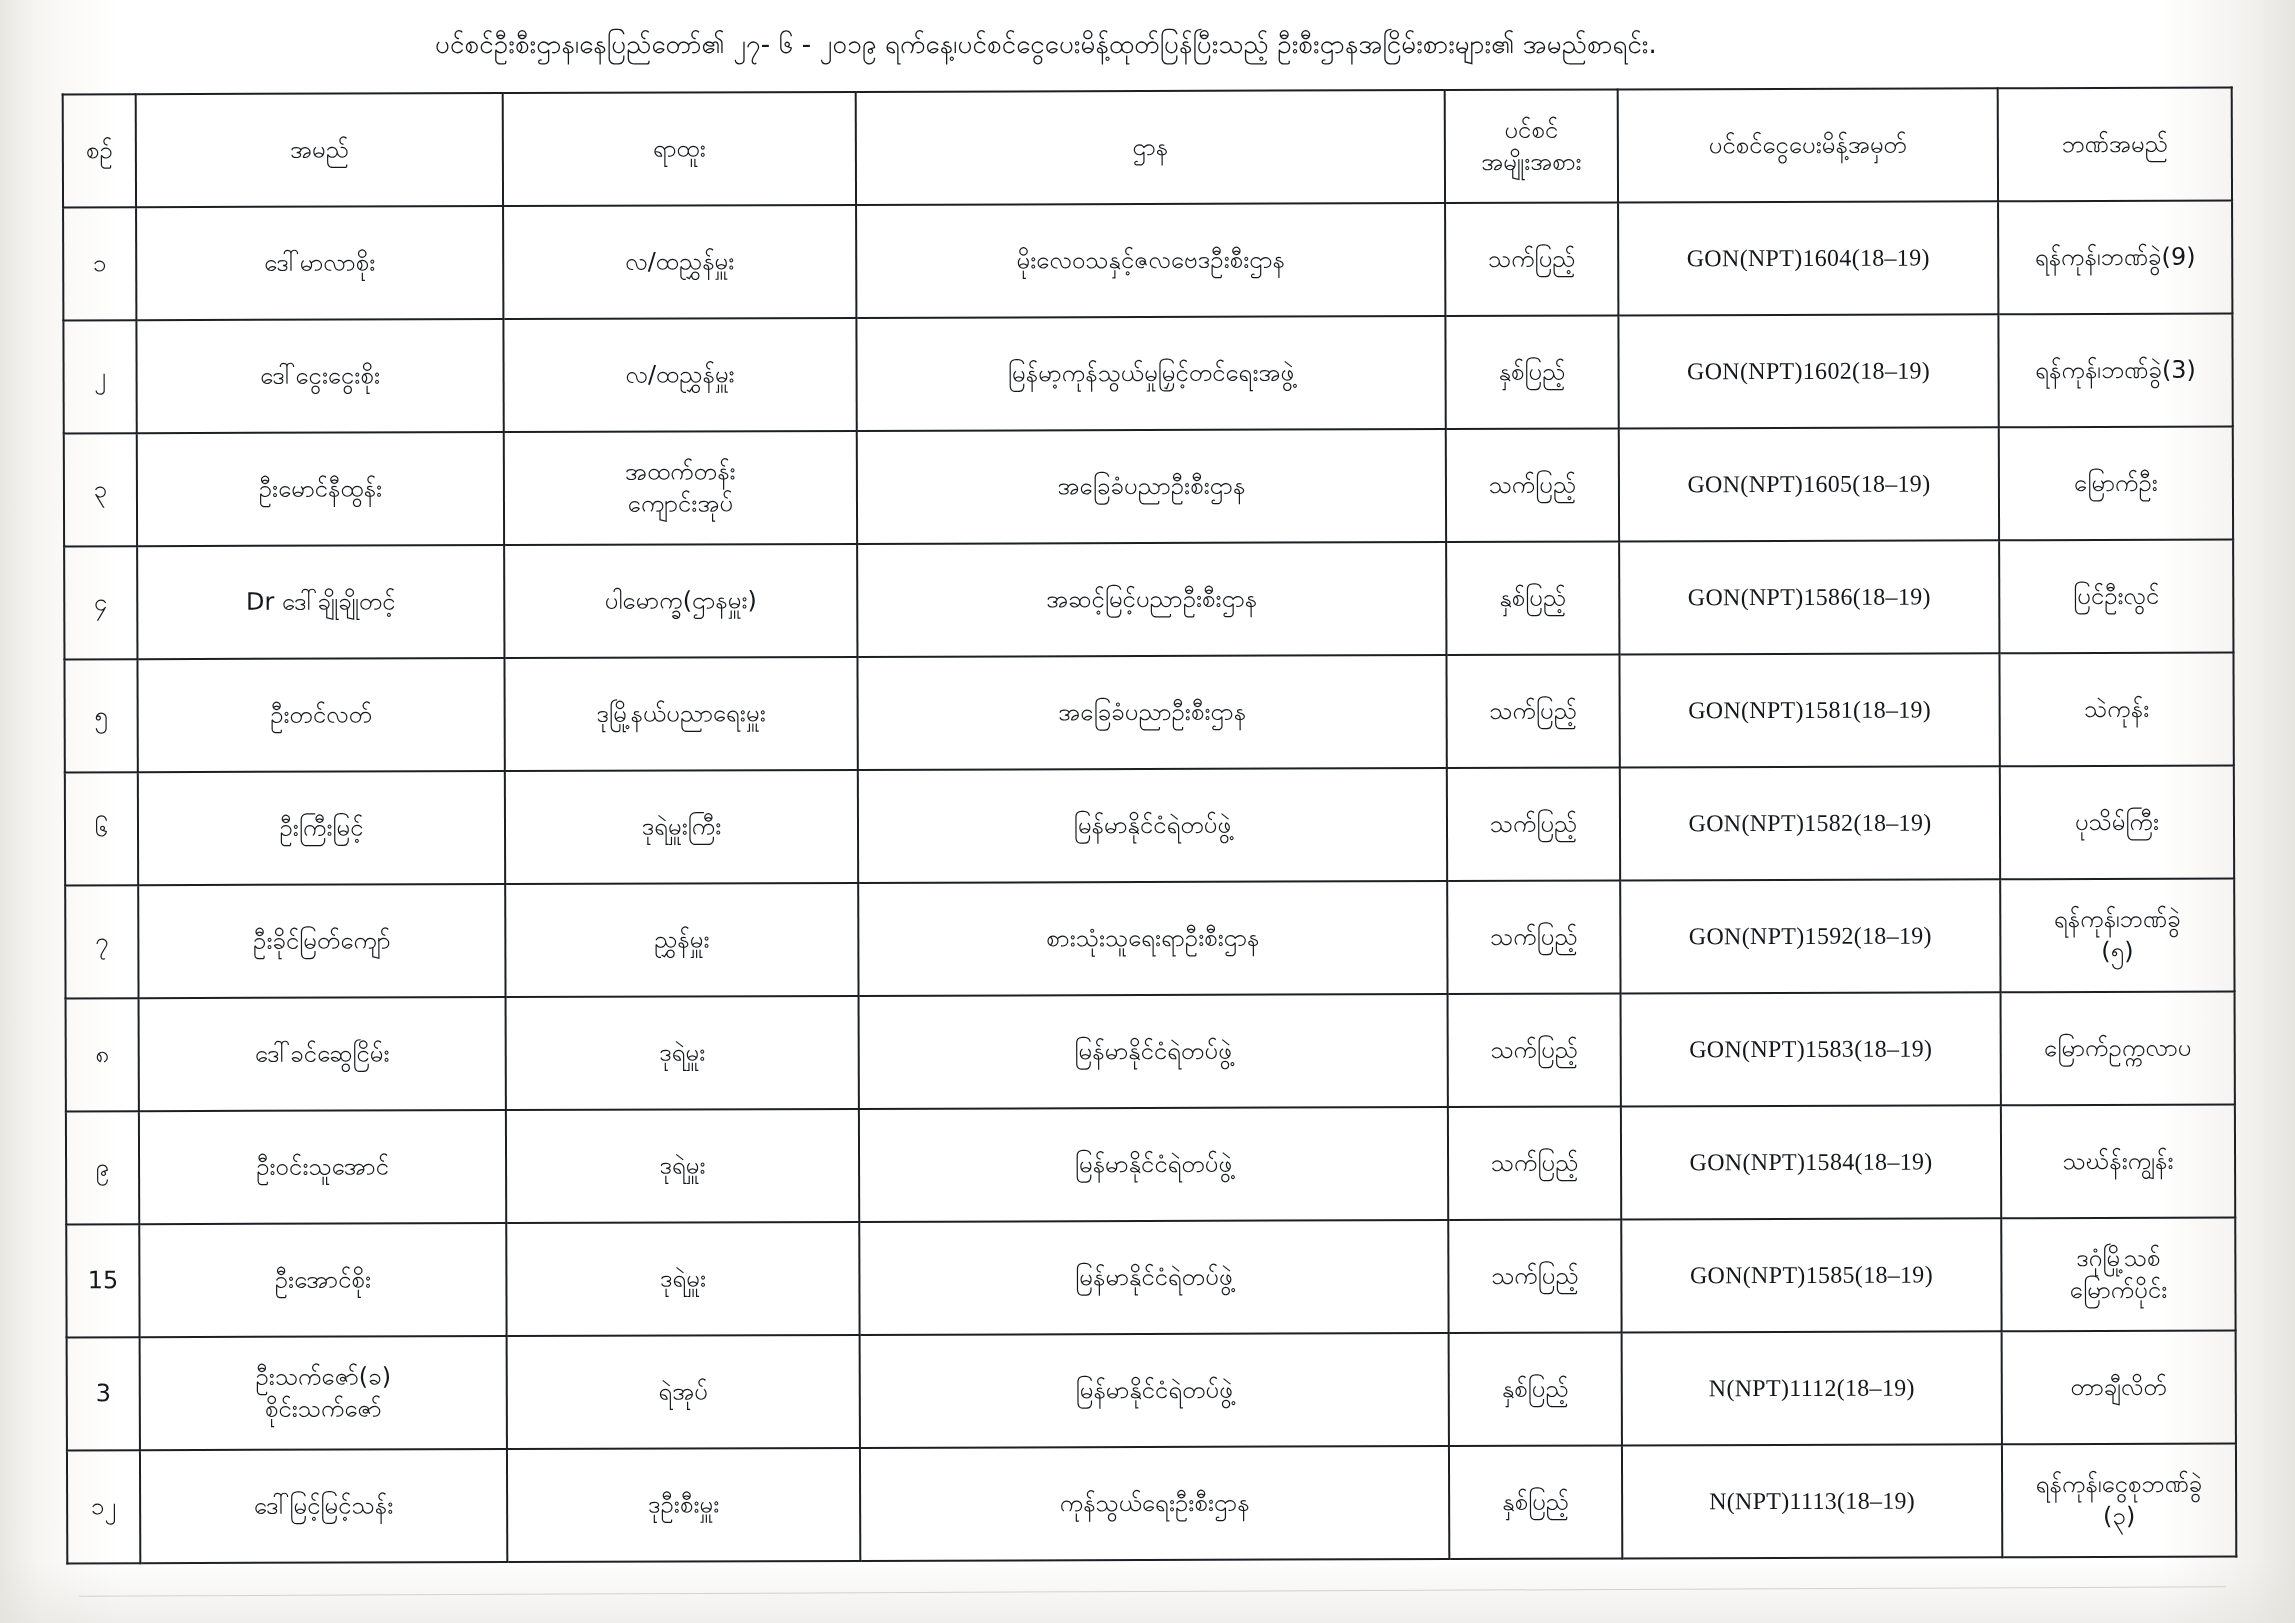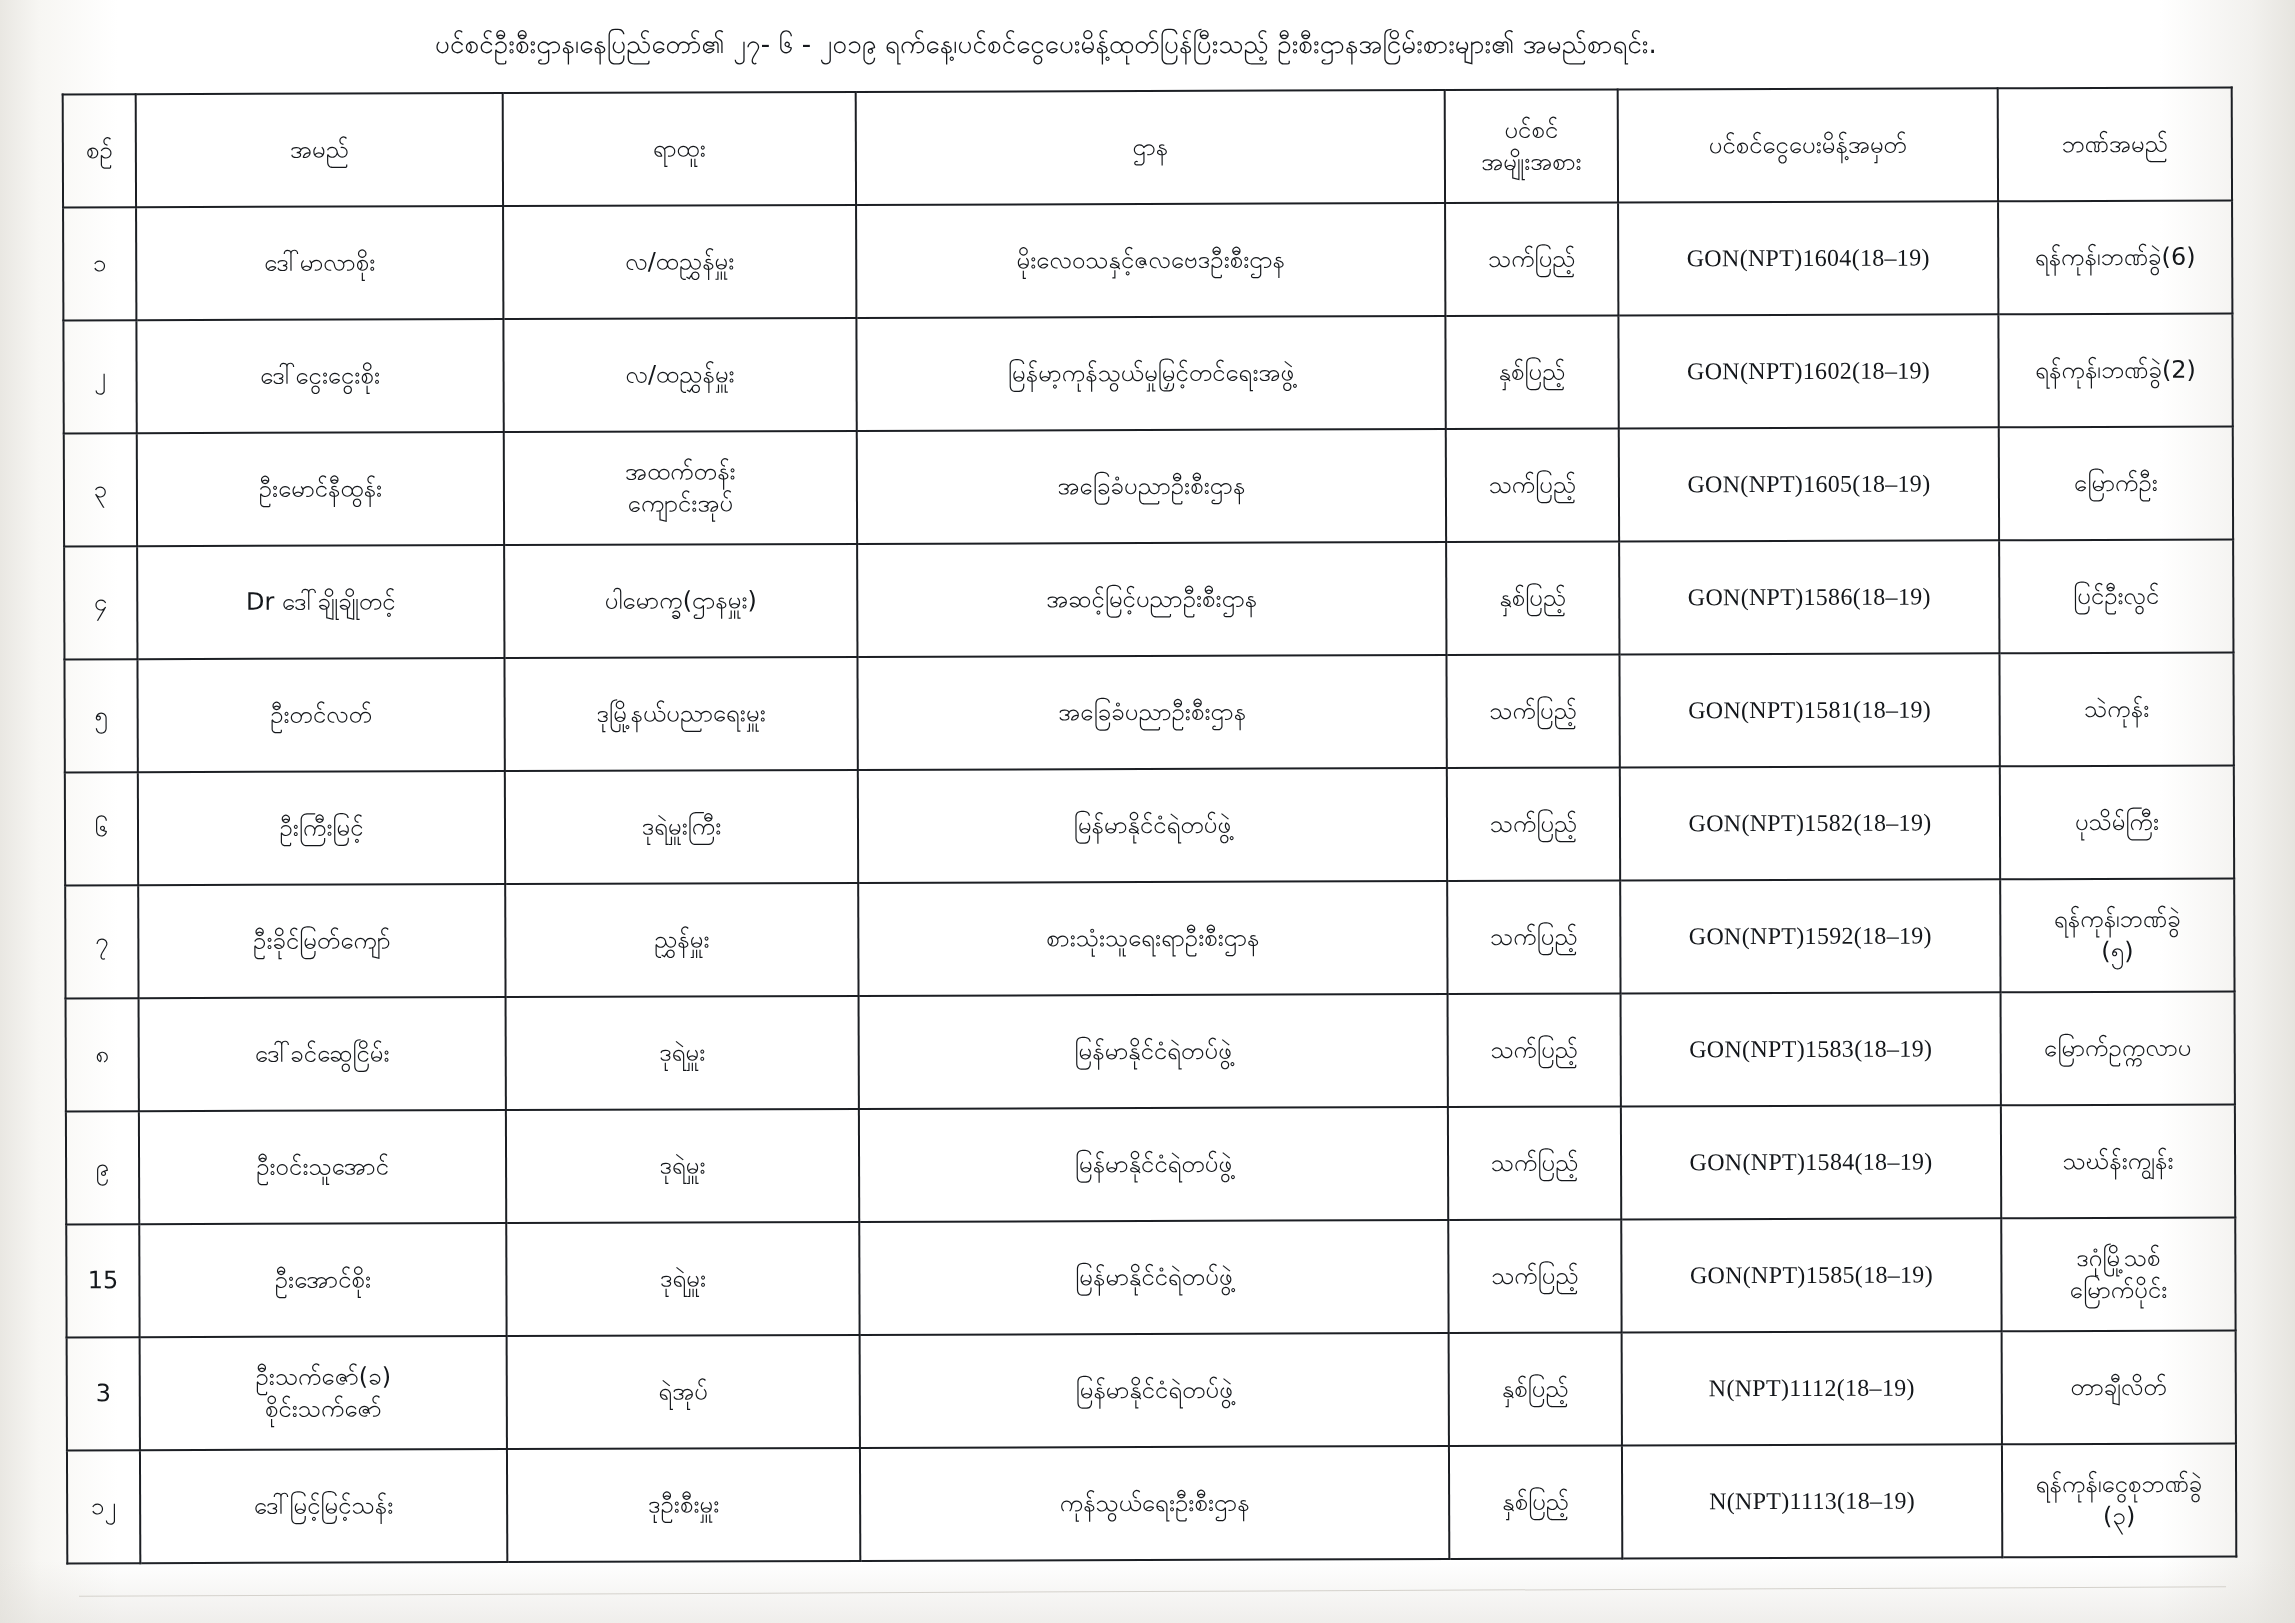--- a/index.html
+++ b/index.html
@@ -139,36 +139,36 @@
           <td class="c-no">၁</td>
           <td class="c-name">ဒေါ်မာလာစိုး</td>
           <td>
               <span class="two-line">လ/ထညွှန်မှူး</span>
               <span class="two-line"></span>
             </td>
           <td>မိုးလေဝသနှင့်ဇလဗေဒဦးစီးဌာန</td>
           <td>သက်ပြည့်</td>
           <td class="c-pen-no">GON(NPT)1604(18–19)</td>
           <td>
-              <span class="two-line">ရန်ကုန်၊ဘဏ်ခွဲ(6)</span>
+              <span class="two-line">ရန်ကုန်၊ဘဏ်ခွဲ(9)</span>
               <span class="two-line"></span>
             </td>
         </tr>
         <tr>
           <td class="c-no">၂</td>
           <td class="c-name">ဒေါ်ငွေးငွေးစိုး</td>
           <td>
               <span class="two-line">လ/ထညွှန်မှူး</span>
               <span class="two-line"></span>
             </td>
           <td>မြန်မာ့ကုန်သွယ်မှုမြှင့်တင်ရေးအဖွဲ့</td>
           <td>နှစ်ပြည့်</td>
           <td class="c-pen-no">GON(NPT)1602(18–19)</td>
           <td>
-              <span class="two-line">ရန်ကုန်၊ဘဏ်ခွဲ(2)</span>
+              <span class="two-line">ရန်ကုန်၊ဘဏ်ခွဲ(3)</span>
               <span class="two-line"></span>
             </td>
         </tr>
         <tr>
           <td class="c-no">၃</td>
           <td class="c-name">ဦးမောင်နီထွန်း</td>
           <td>
               <span class="two-line">အထက်တန်း</span>
               <span class="two-line">ကျောင်းအုပ်</span>
             </td>

